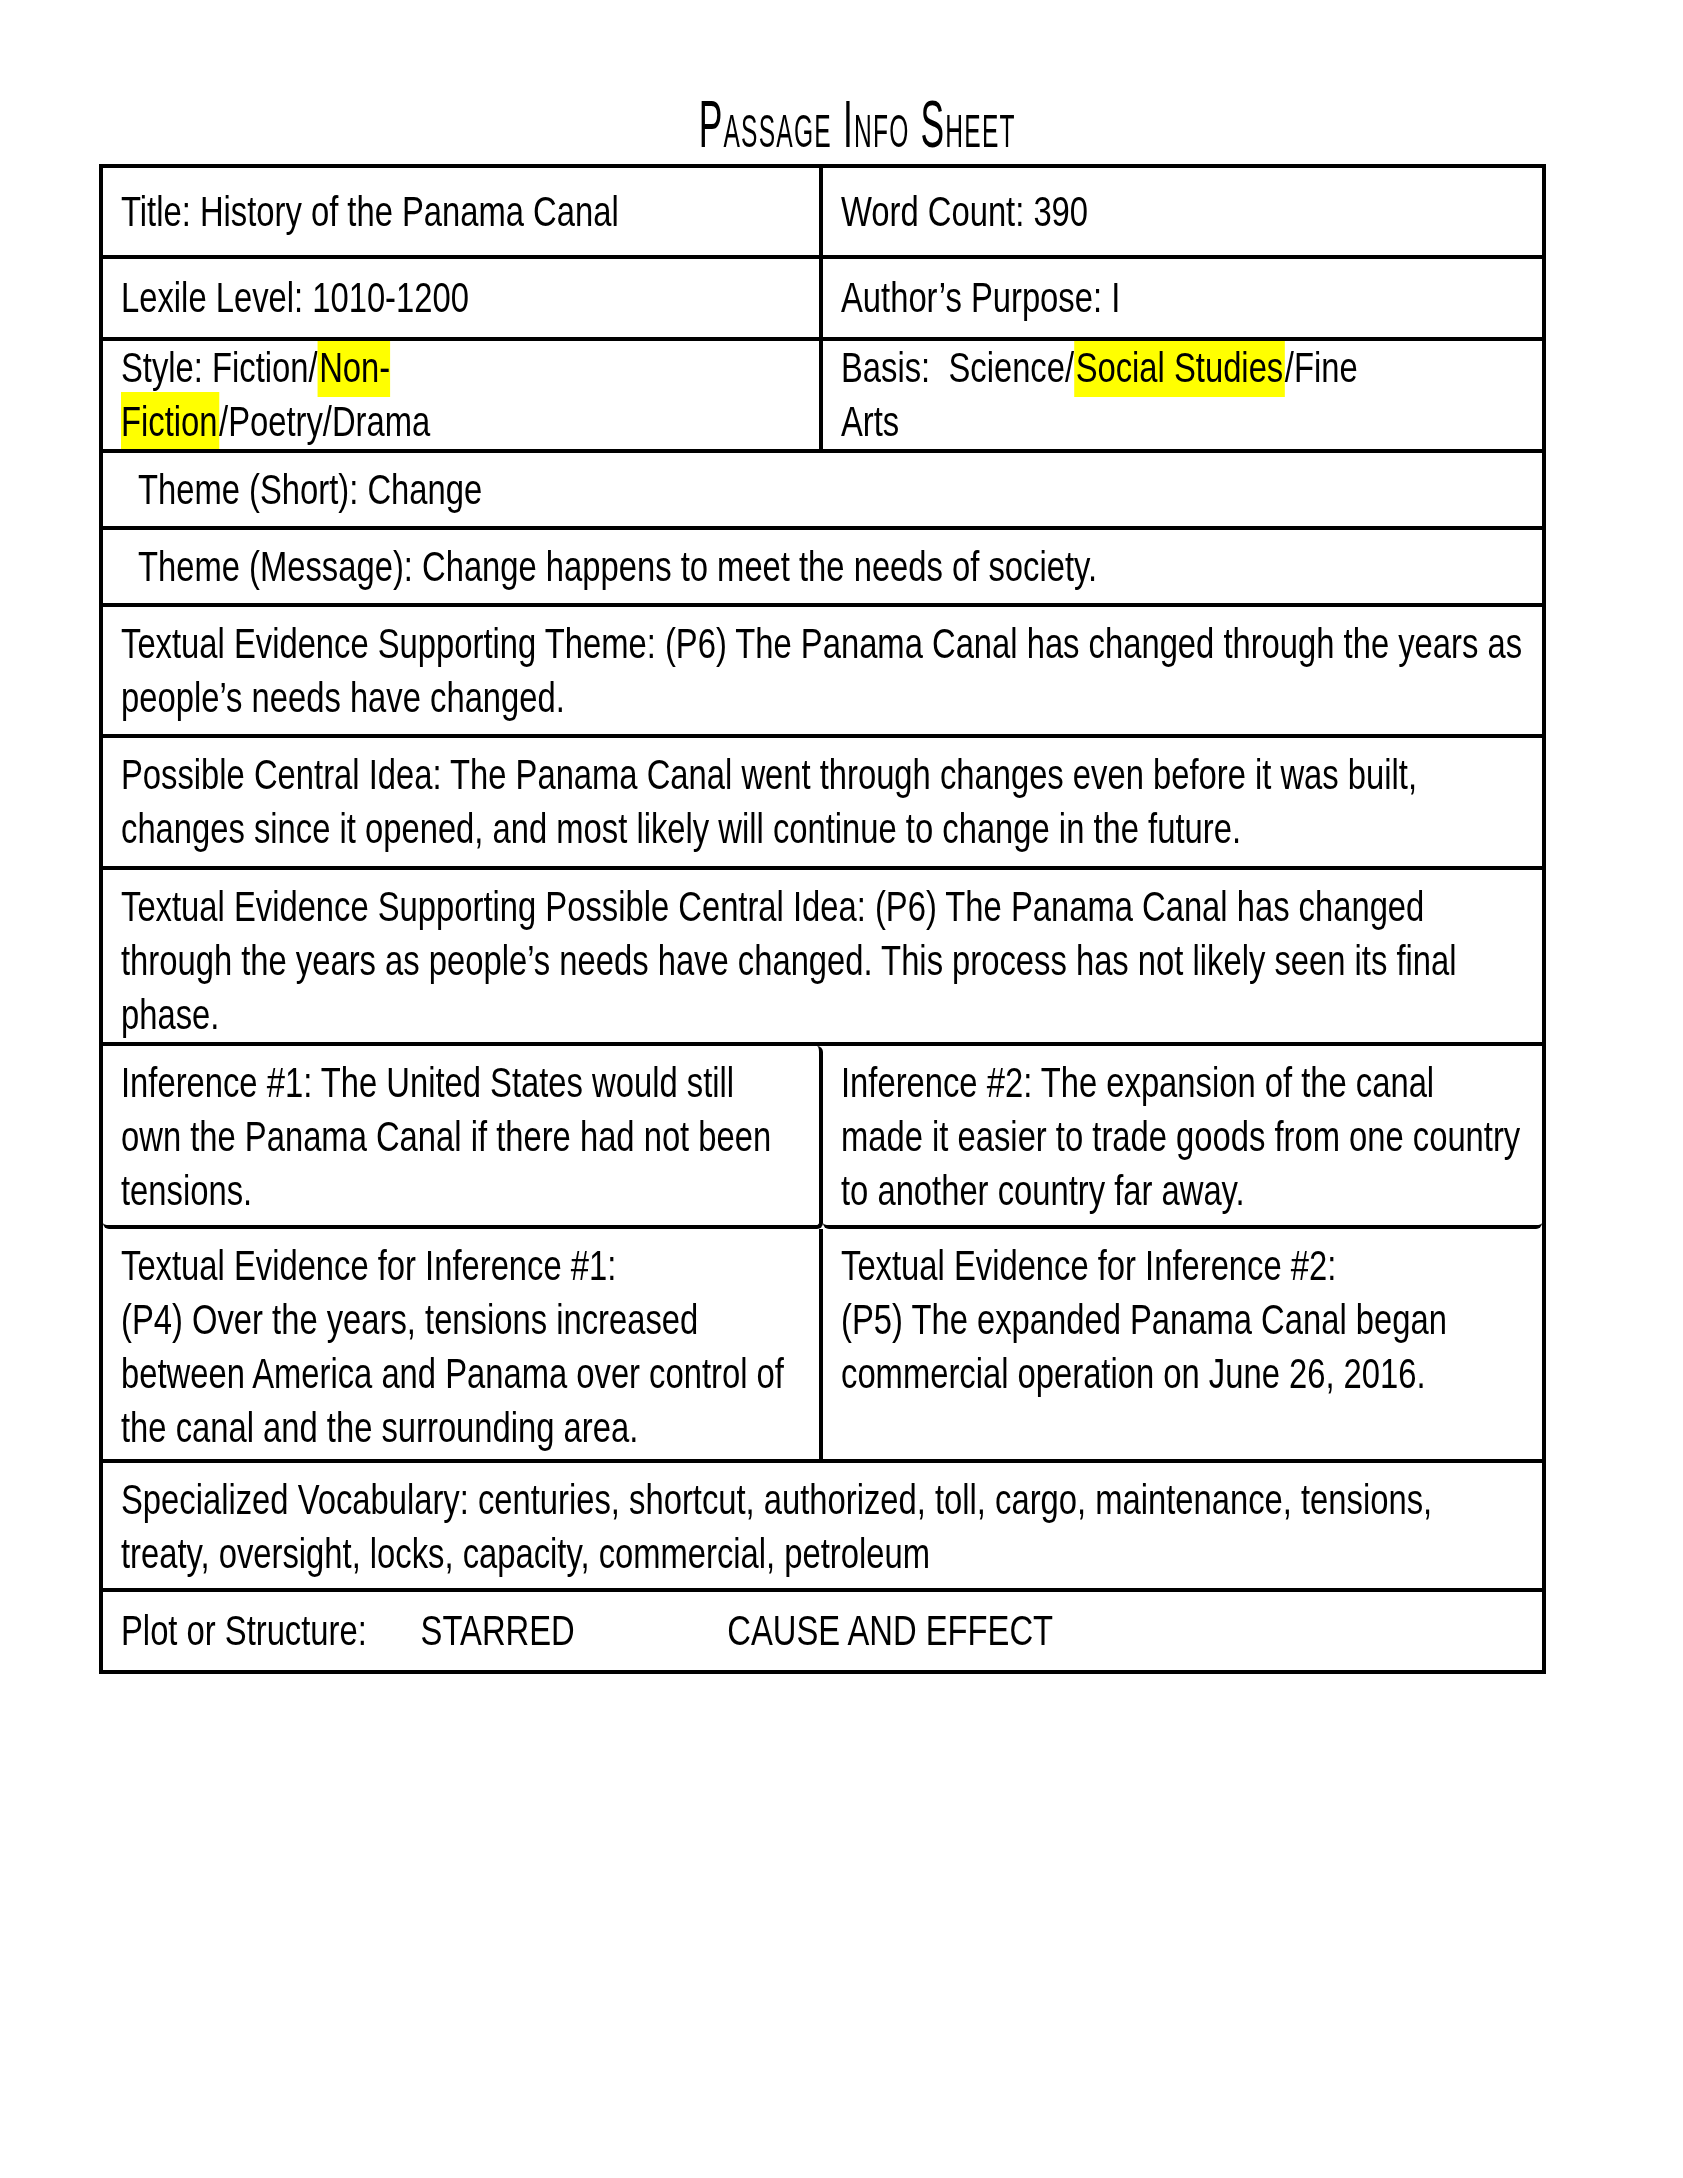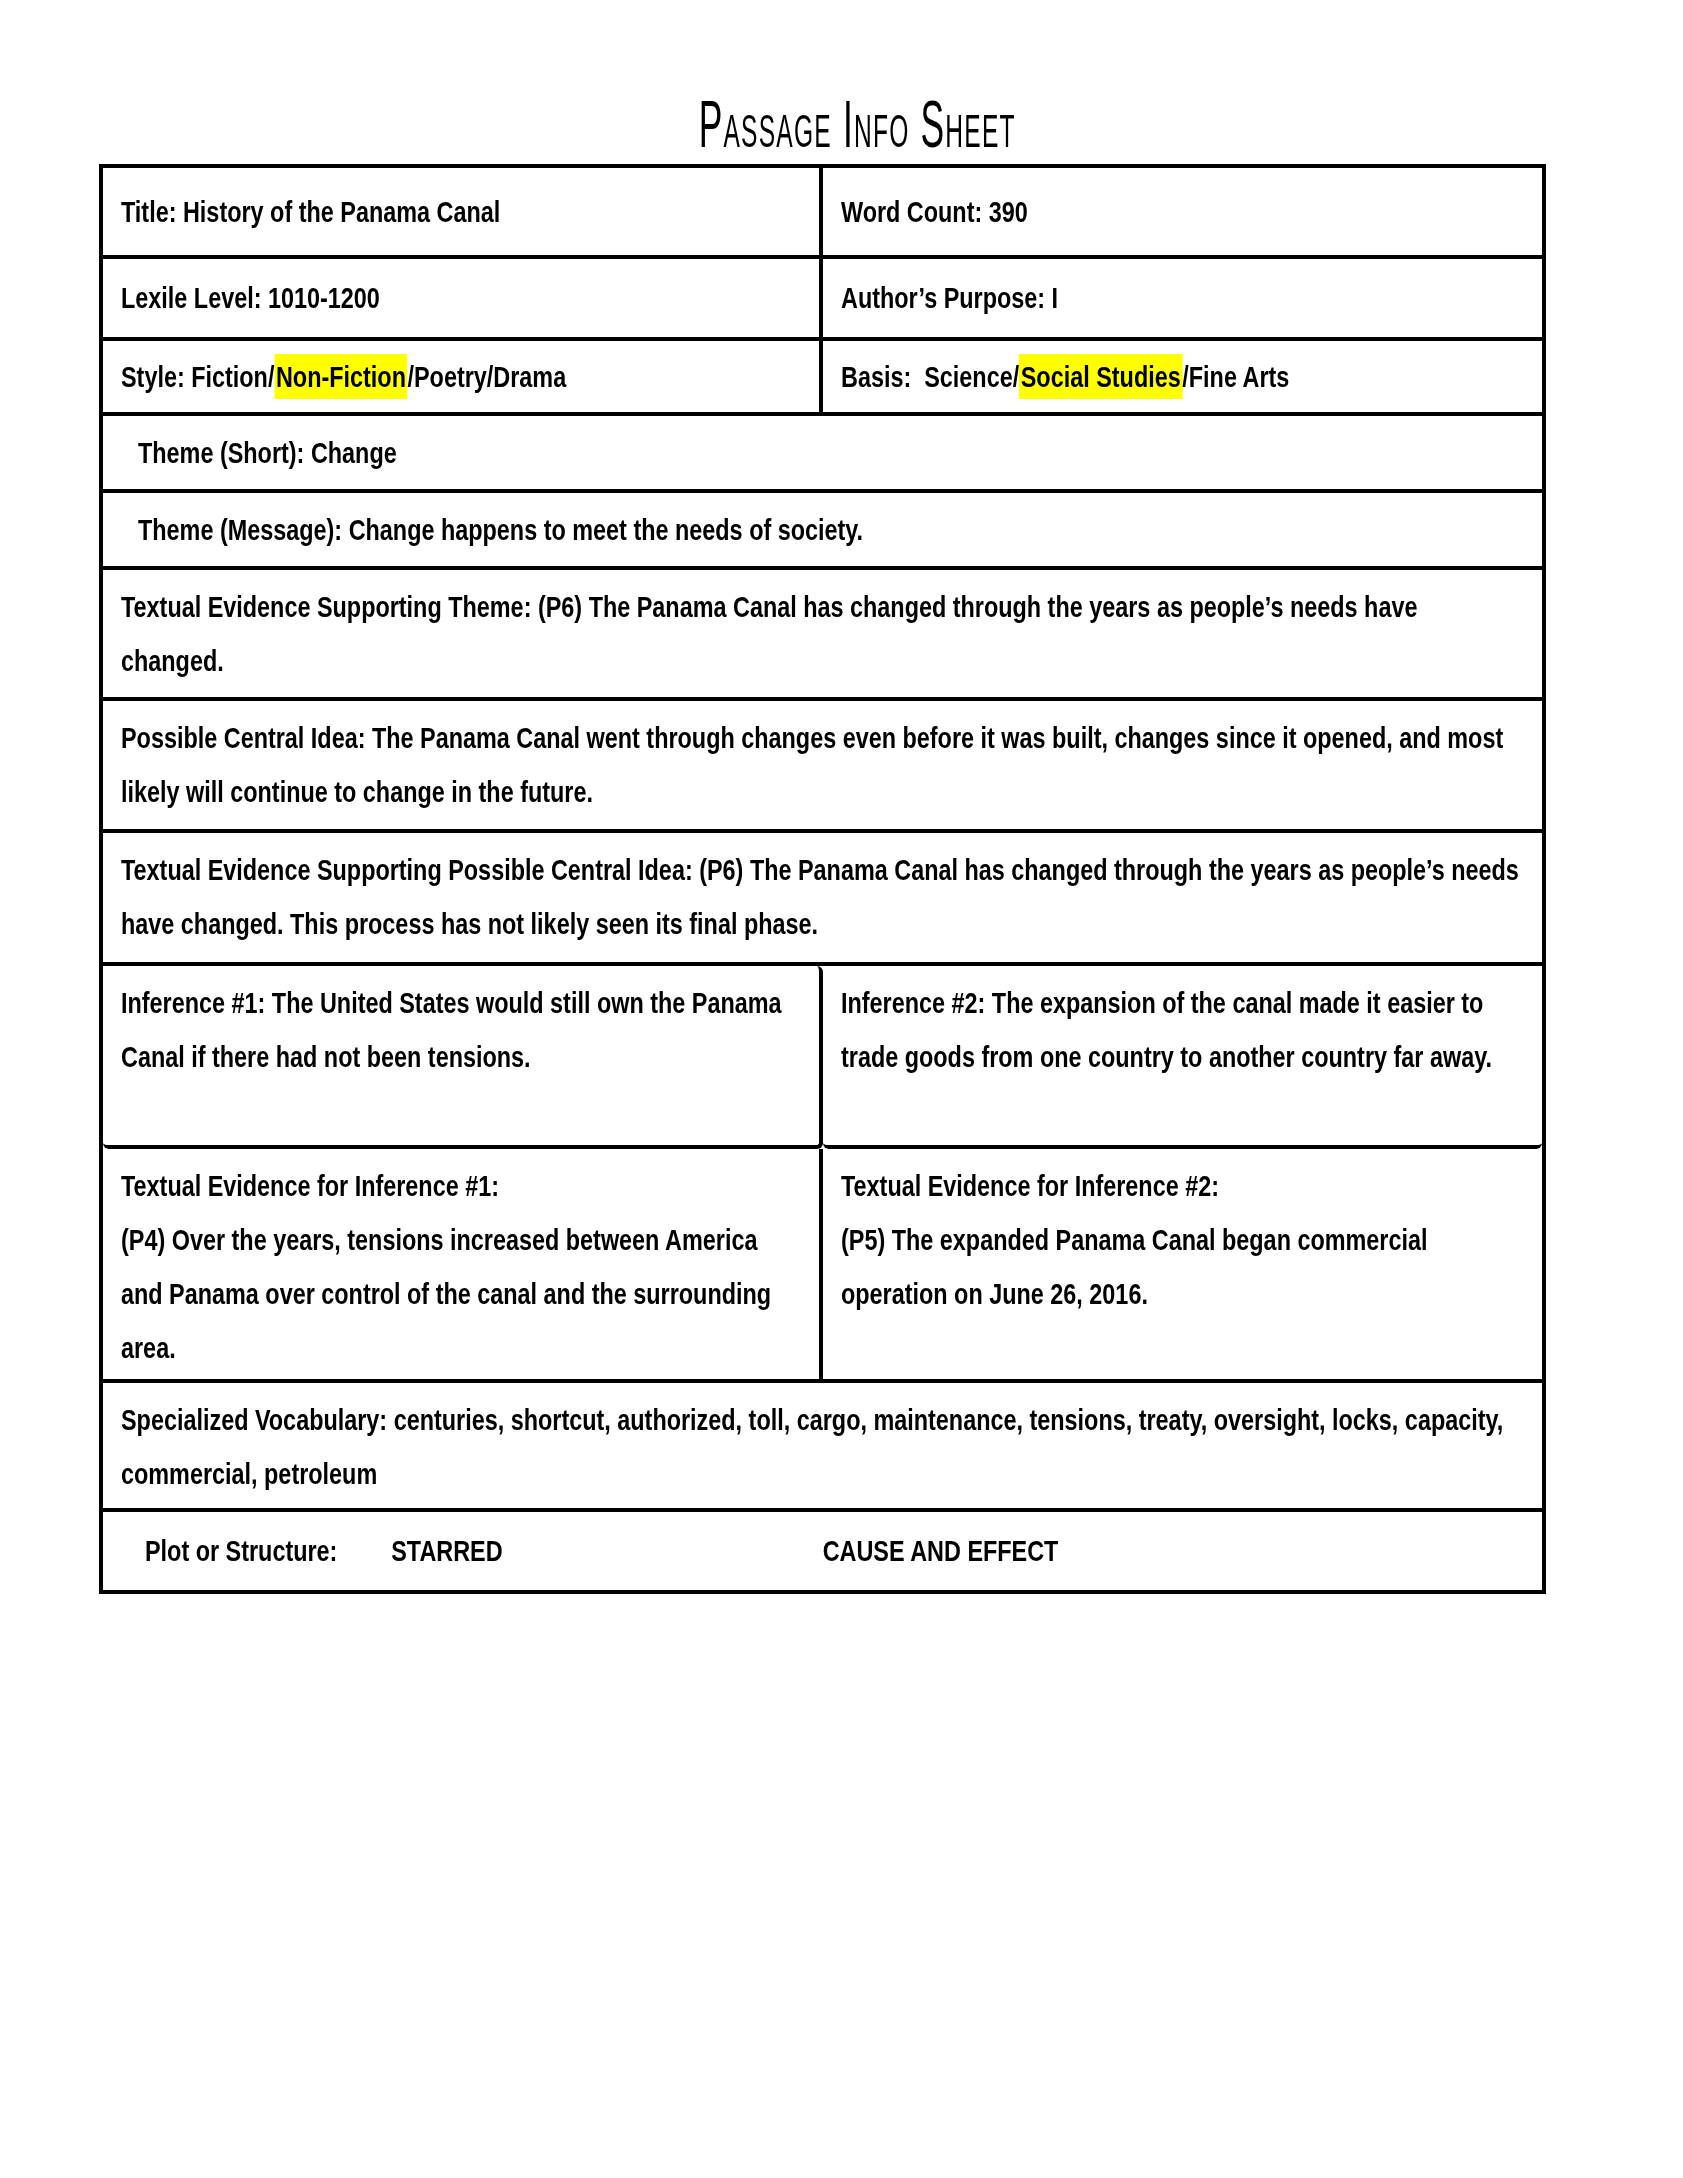--- a/index.html
+++ b/index.html
@@ -40,22 +40,22 @@
   .sheet {
     margin-left: 99px;
     width: 1447px;
     border: 4px solid var(--border, #000);
     display: grid;
     grid-template-columns: 1fr 1fr;
   }
   .cell {
     border-bottom: 4px solid var(--border, #000);
     padding: 10px 18px 0 18px;
-    font-size: 30px;
-    font-weight: 700;
+    font-size: 42px;
+    font-weight: 400;
     line-height: 54px;
     overflow: hidden;
   }
   .cell.colL { border-right: 4px solid var(--border, #000); }
   .cell.full { grid-column: 1 / -1; }
   .cell.vc { display: flex; align-items: center; padding-top: 0; }
   .cell.last { border-bottom: none; }
   
   .cnd {
     display: block;
@@ -72,21 +72,21 @@
   .h92  { min-height: 91px; }
   .h83  { min-height: 82px; }
   .h76  { min-height: 75px; }
   .h78  { min-height: 77px; padding-left: 35px; }
   .h132 { min-height: 131px; }
   .h133 { min-height: 132px; }
   .h134 { min-height: 133px; }
   .h185 { min-height: 183px; border-radius: 6px; }
   .h236 { min-height: 234px; }
   .h130 { min-height: 129px; }
-  .h79  { min-height: 78px; margin-left: 24px; }
+  .h79  { min-height: 78px; }
   
   .plotline { display: flex; align-items: center; white-space: nowrap; }
   .plotline .starred { margin-left: 69px; }
   .plotline .cae { margin-left: auto; margin-right: 208px; }
 </style>
 </head>
 <body>
 
 <div class="page">
 

